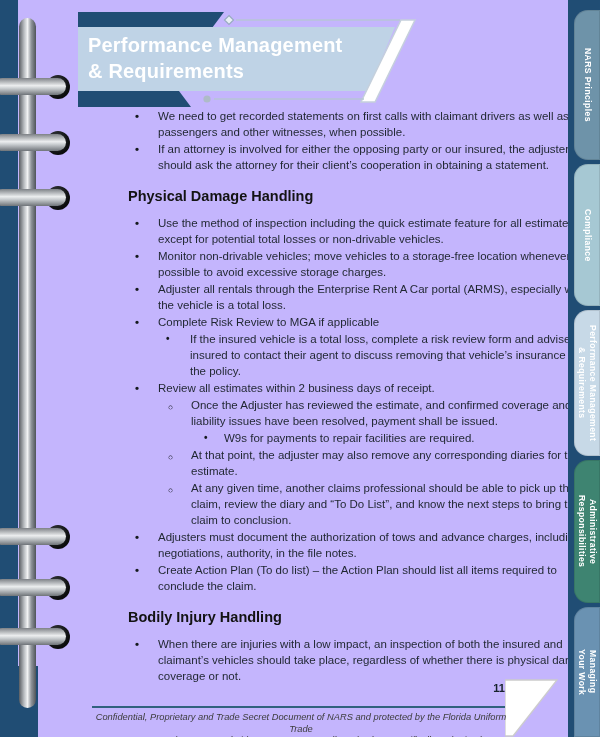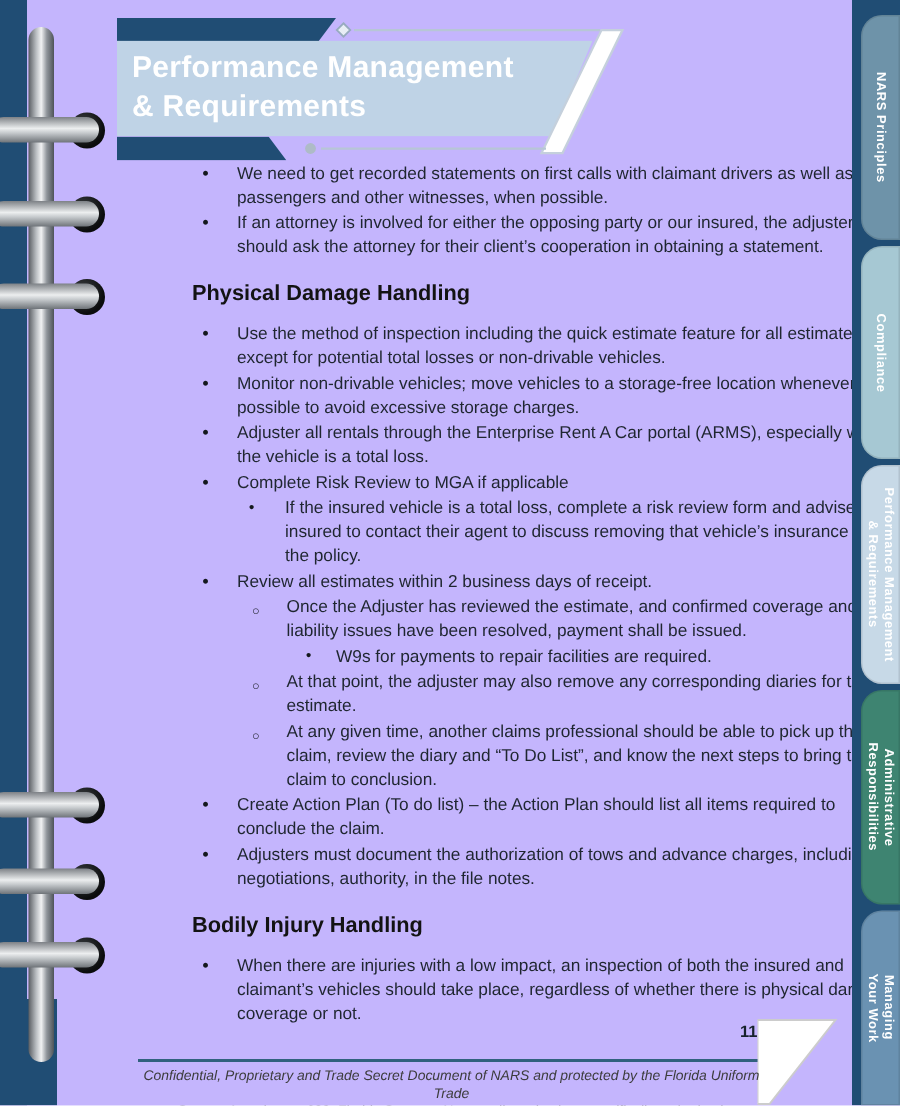--- a/index.html
+++ b/index.html
@@ -147,24 +147,24 @@
       <li class="l3">
           <span>W9s for payments to repair facilities are required.</span>
         </li>
       <li class="l2c">
           <span>At that point, the adjuster may also remove any corresponding diaries for the estimate.</span>
         </li>
       <li class="l2c">
           <span>At any given time, another claims professional should be able to pick up that claim, review the diary and “To Do List”, and know the next steps to bring the claim to conclusion.</span>
         </li>
       <li class="l1">
+          <span>Adjusters must document the authorization of tows and advance charges, including negotiations, authority, in the file notes.</span>
+        </li>
+      <li class="l1">
           <span>Create Action Plan (To do list) – the Action Plan should list all items required to conclude the claim.</span>
-        </li>
-      <li class="l1">
-          <span>Adjusters must document the authorization of tows and advance charges, including negotiations, authority, in the file notes.</span>
         </li>
     </ul>
 
     <h2>Bodily Injury Handling</h2>
     <ul>
       <li class="l1">
           <span>When there are injuries with a low impact, an inspection of both the insured and claimant’s vehicles should take place, regardless of whether there is physical damage coverage or not.</span>
         </li>
     </ul>
   </div>

